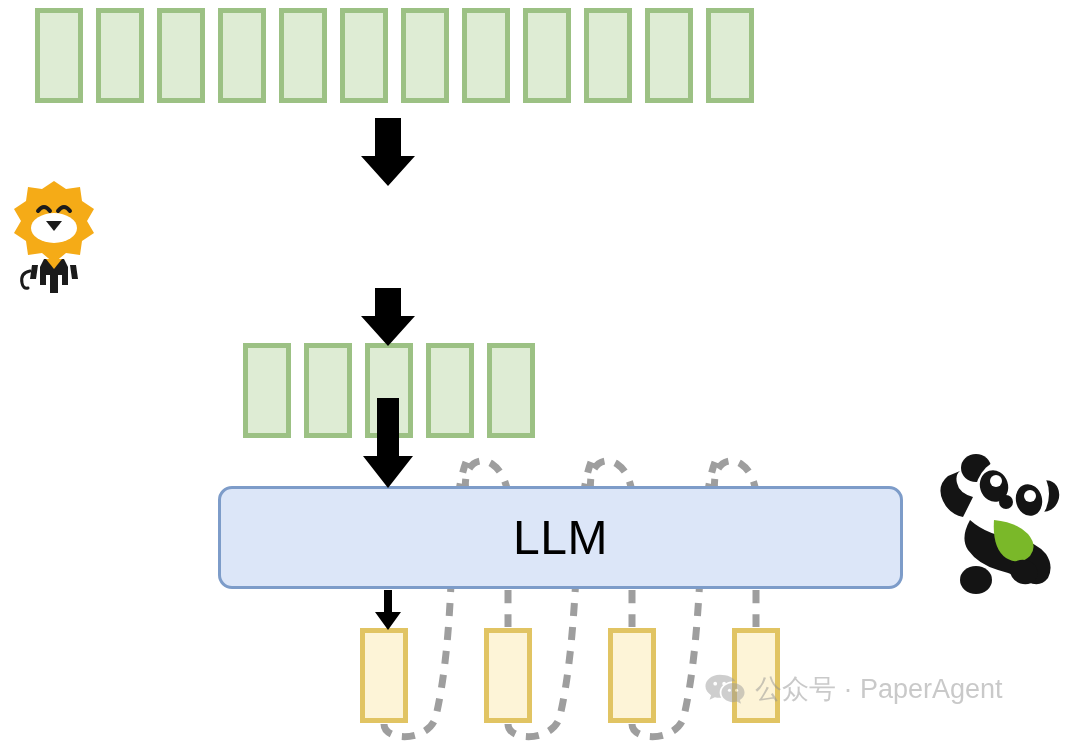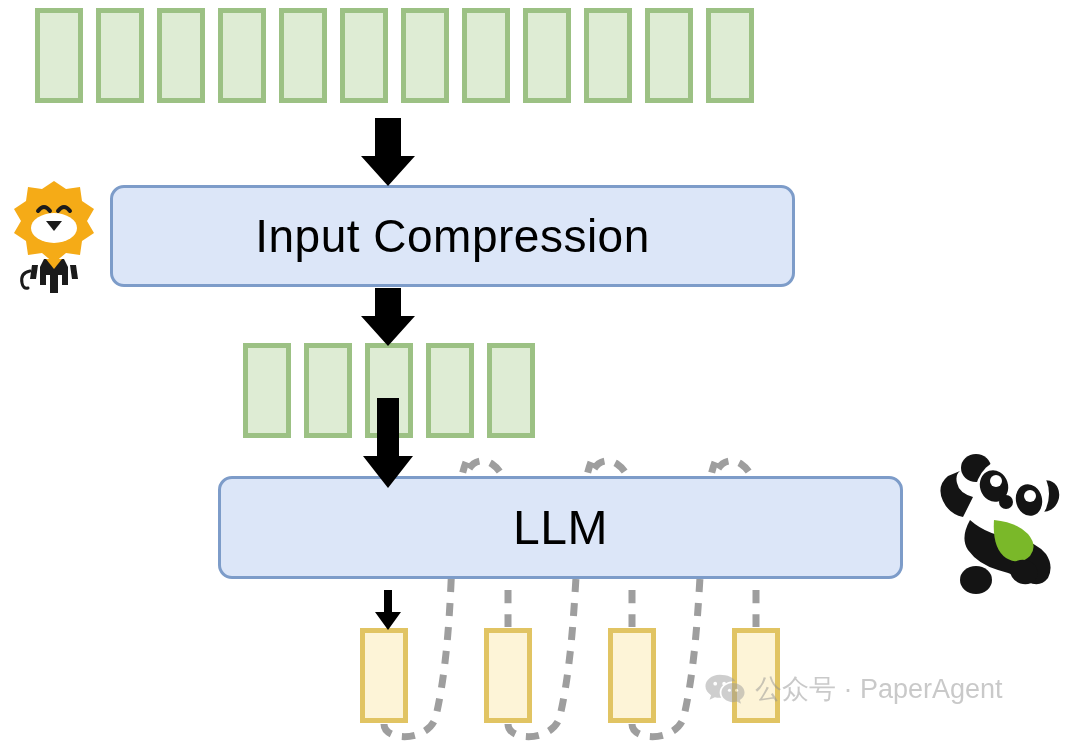--- a/index.html
+++ b/index.html
@@ -105,25 +105,22 @@
   <div class="token" style="left:584px; top:8px; width:48px; height:95px;"></div>
   <div class="token" style="left:645px; top:8px; width:48px; height:95px;"></div>
   <div class="token" style="left:706px; top:8px; width:48px; height:95px;"></div>
 
   <div class="token" style="left:243px; top:343px; width:48px; height:95px;"></div>
   <div class="token" style="left:304px; top:343px; width:48px; height:95px;"></div>
   <div class="token" style="left:365px; top:343px; width:48px; height:95px;"></div>
   <div class="token" style="left:426px; top:343px; width:48px; height:95px;"></div>
   <div class="token" style="left:487px; top:343px; width:48px; height:95px;"></div>
 
-  <div class="procbox" style="left:110px; top:185px; width:685px; height:102px;">
-    <span>Input Compression</span>
-  </div>
-
-  <div class="procbox llm-label" style="left:218px; top:476px; width:685px; height:103px;">
+
+  <div class="procbox llm-label" style="left:218px; top:486px; width:685px; height:103px;">
     <span>LLM</span>
   </div>
 
   <div class="outtoken" style="left:360px; top:628px; width:48px; height:95px;"></div>
   <div class="outtoken" style="left:484px; top:628px; width:48px; height:95px;"></div>
   <div class="outtoken" style="left:608px; top:628px; width:48px; height:95px;"></div>
   <div class="outtoken" style="left:732px; top:628px; width:48px; height:95px;"></div>
 
   <svg class="layer" viewBox="0 0 1080 743">
     <g fill="#000000">

